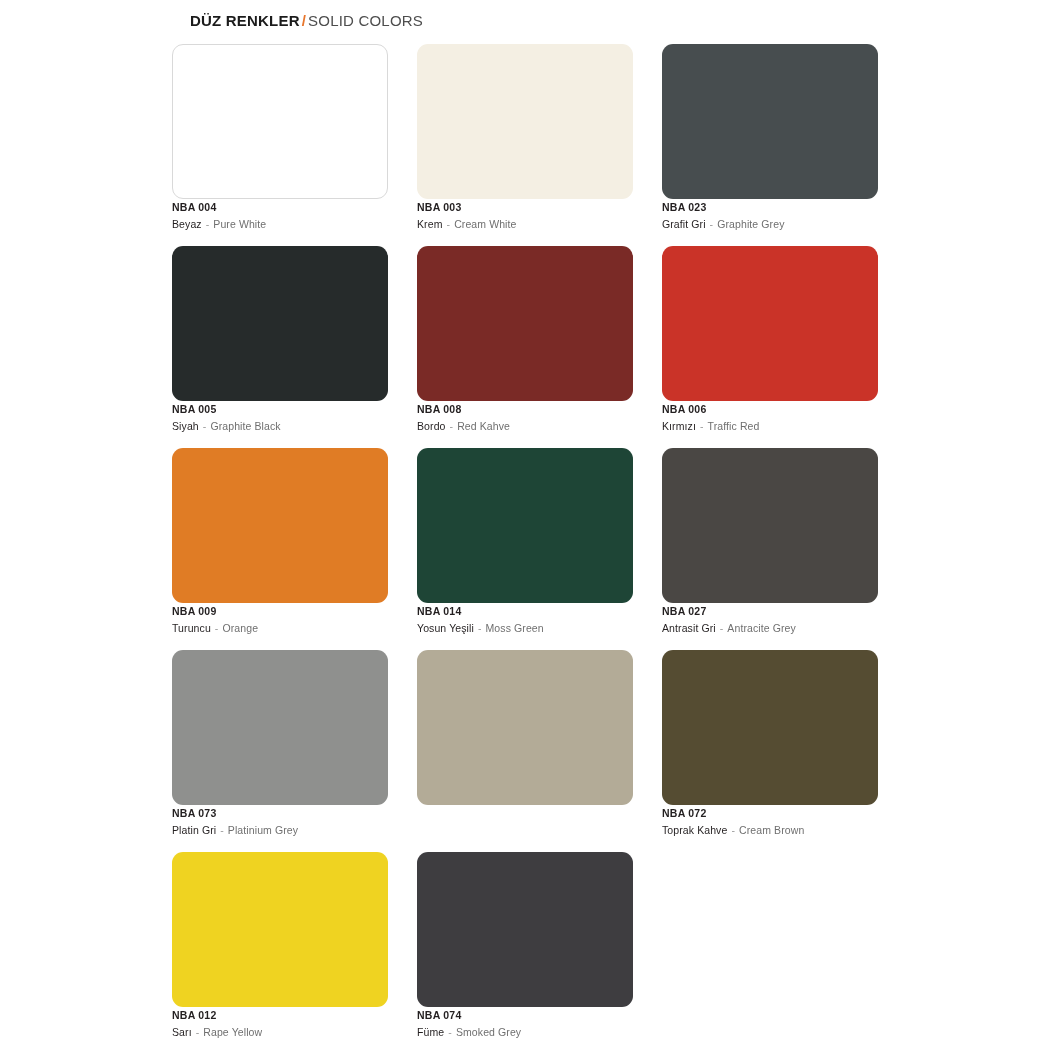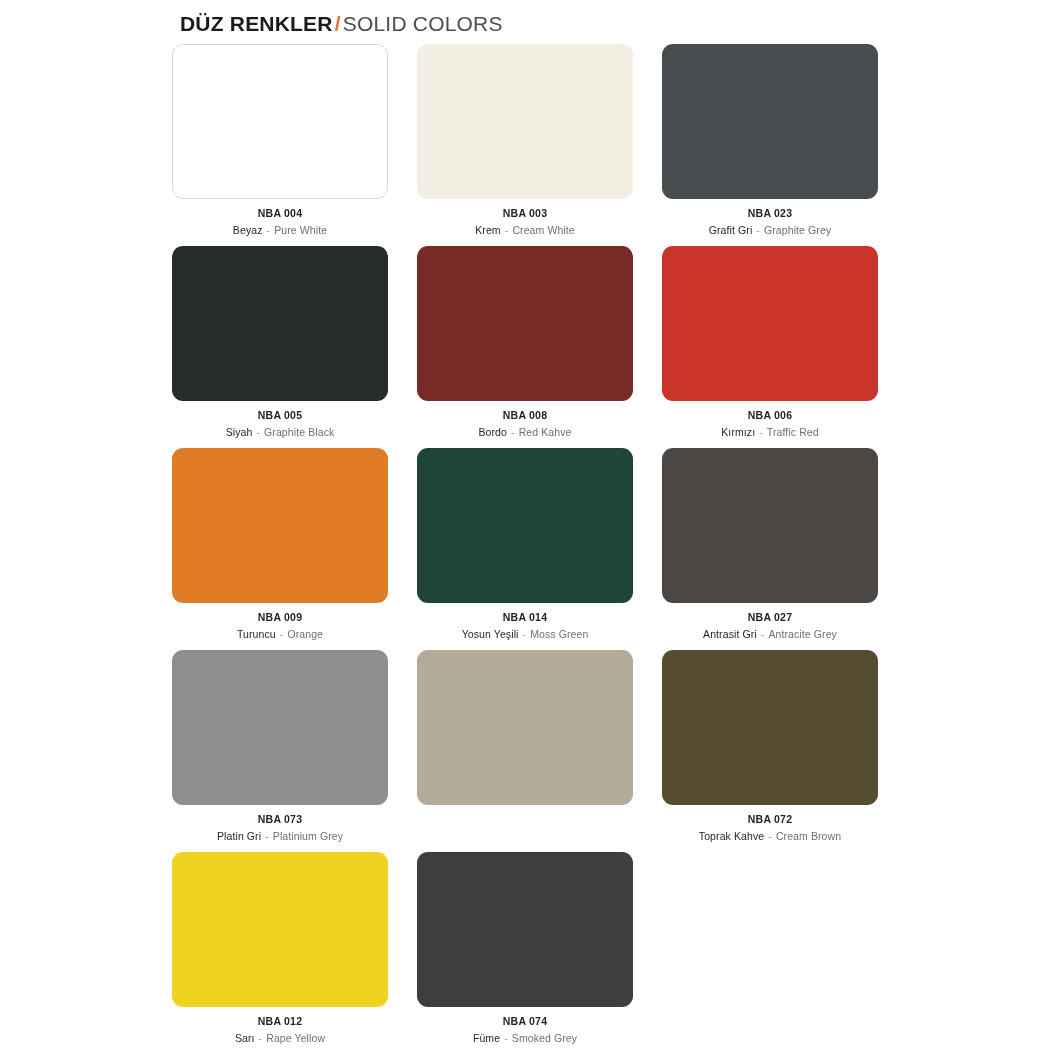--- a/index.html
+++ b/index.html
@@ -15,23 +15,23 @@
     overflow: hidden;
   }
   .page {
     position: relative;
     width: 1063px;
     height: 1063px;
     background: #ffffff;
   }
   .header {
     position: absolute;
-    left: 180px;
+    left: 190px;
     top: 12px;
-    font-size: 21px;
+    font-size: 15px;
     letter-spacing: 0.2px;
     white-space: nowrap;
   }
   .header .tr {
     font-weight: bold;
     color: #1b1b1b;
   }
   .header .slash {
     color: #e8762c;
     font-weight: bold;
@@ -59,22 +59,21 @@
   .swatch {
     width: 216px;
     height: 155px;
     border-radius: 11px;
     box-sizing: border-box;
   }
   .swatch.bordered {
     border: 1px solid #d9d9d9;
   }
   .caption {
-    text-align: center;
-    margin-top: 7px;
+    margin-top: 1px;
     line-height: 1.45;
   }
   .code {
     font-size: 10.5px;
     font-weight: bold;
     color: #231f20;
     letter-spacing: 0.25px;
   }
   .names {
     font-size: 10.5px;

